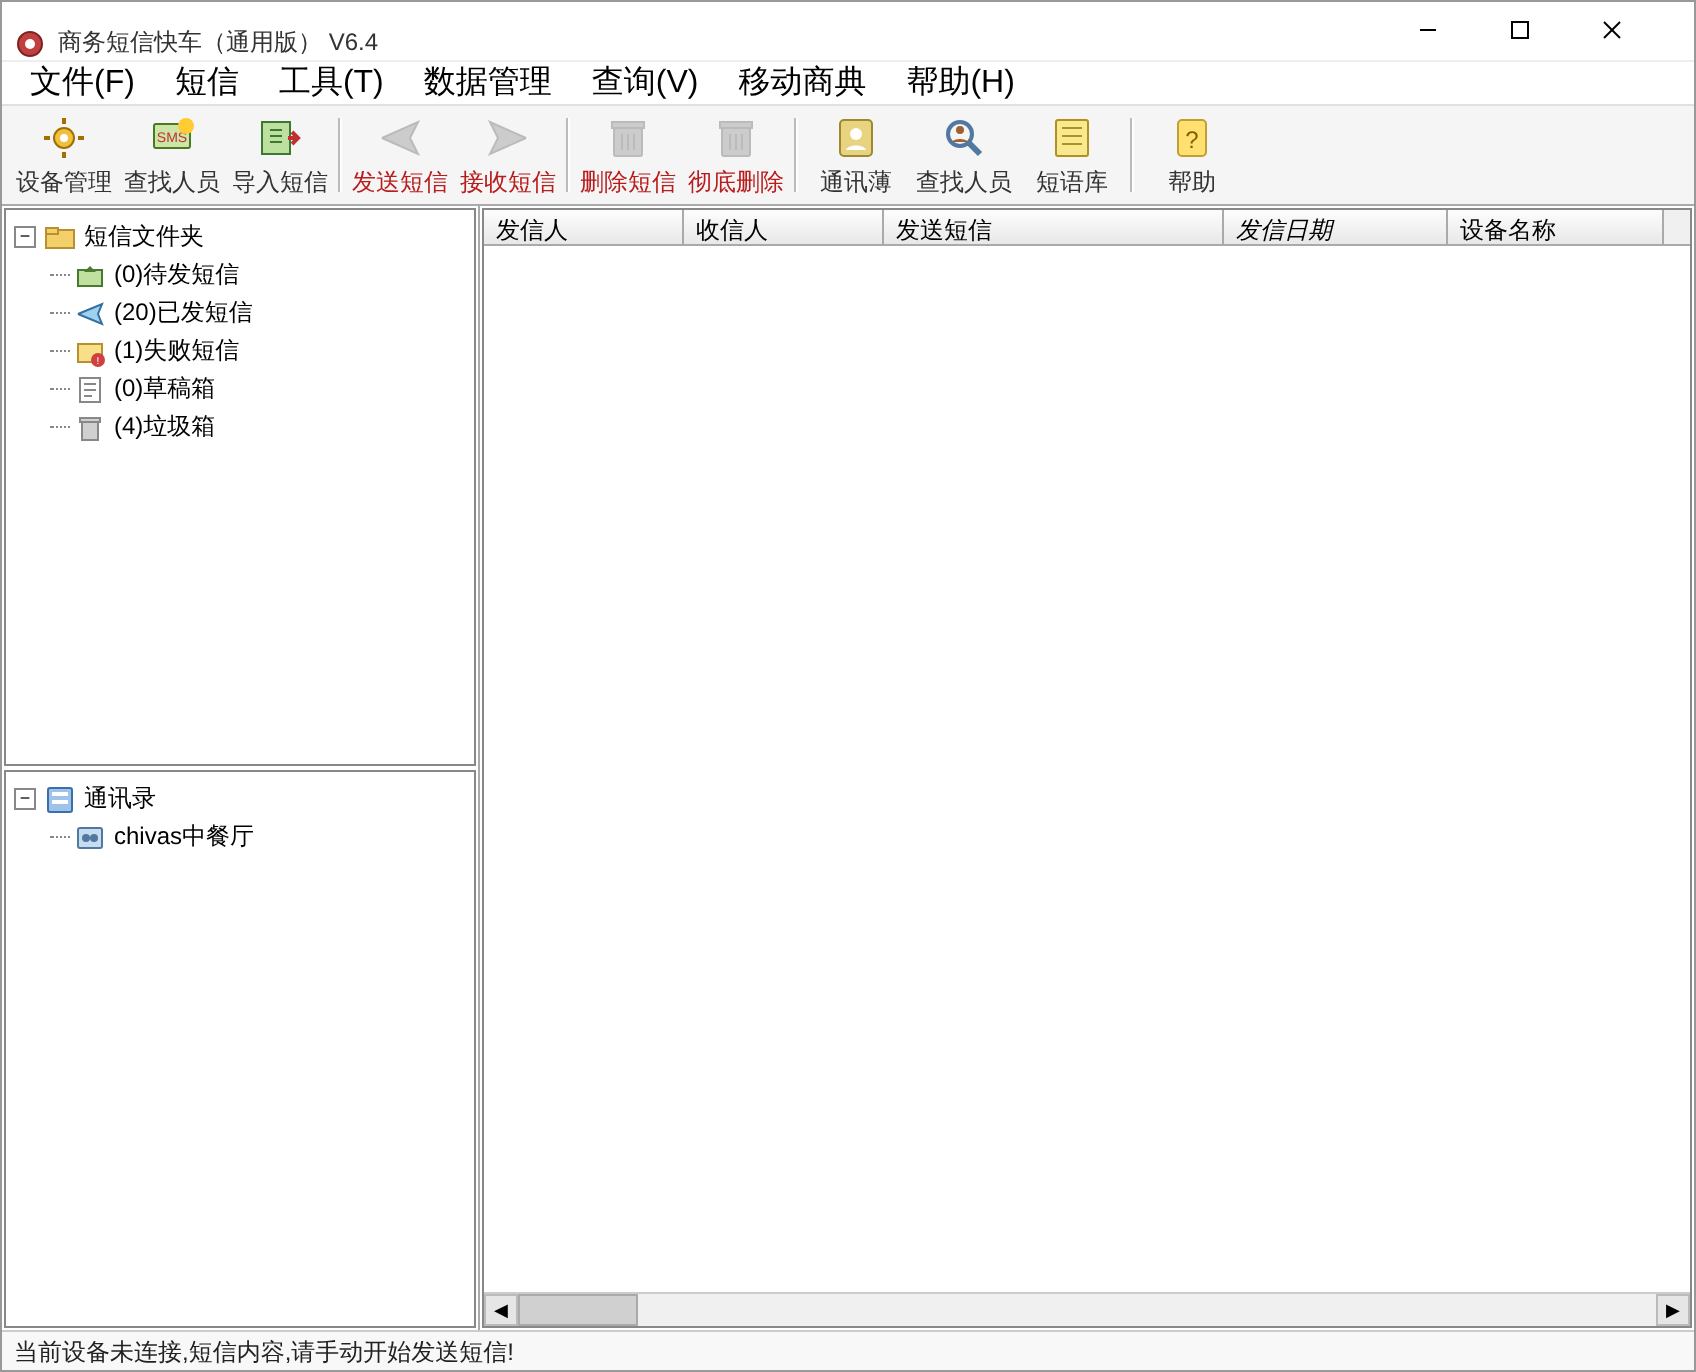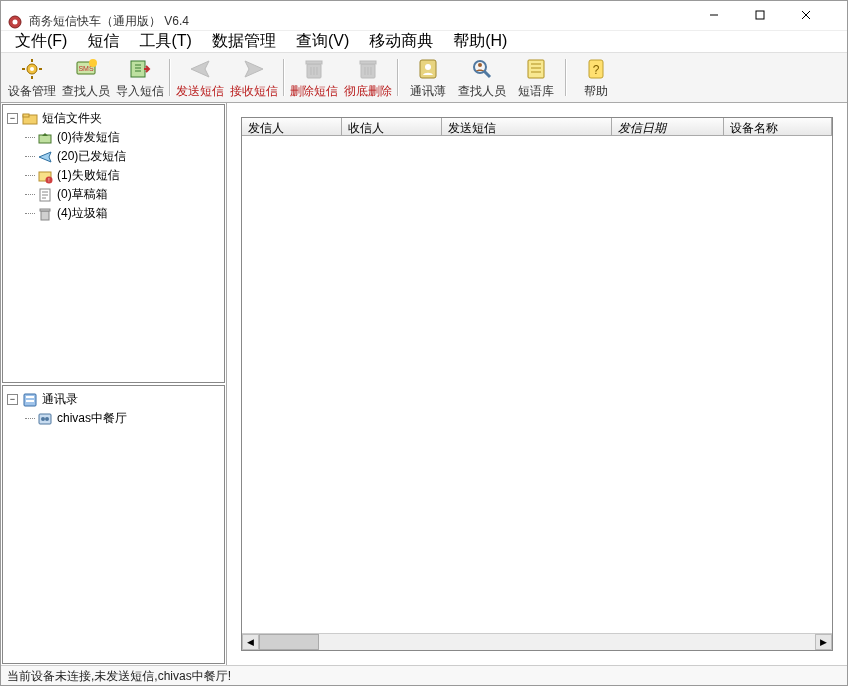--- a/index.html
+++ b/index.html
@@ -22,21 +22,21 @@
 .main-area { display: flex; height: calc(100% - 30px - 22px - 50px - 20px); }
 .left-panel { width: 239px; border-right: 1px solid #aaa; display: flex; flex-direction: column; }
 .tree-panel { flex: 1; border: 1px solid #888; margin: 1px; overflow: auto; padding: 4px; background: #fff; }
 .tree-panel.top { border-bottom: 1px solid #888; }
 .tree-node { display: flex; align-items: center; height: 19px; font-size: 12px; cursor: pointer; white-space: nowrap; }
 .tree-node .expander { width: 11px; height: 11px; border: 1px solid #888; display: flex; align-items: center; justify-content: center; font-size: 9px; margin-right: 4px; line-height: 1; }
 .tree-node .node-icon { width: 16px; height: 16px; margin-right: 4px; display: flex; align-items: center; justify-content: center; }
 .tree-child { padding-left: 18px; }
 .dotted-line { display: inline-block; width: 10px; border-top: 1px dotted #888; vertical-align: middle; margin-right: 2px; }
 
-.right-panel { flex: 1; display: flex; flex-direction: column; margin: 14px; border: 1px solid #888; }
+.right-panel { flex: 1; display: flex; flex-direction: column; margin: 1px; border: 1px solid #888; }
 .table-header { height: 18px; display: flex; background: #f0f0f0; border-bottom: 1px solid #aaa; }
 .table-header .col { border-right: 1px solid #aaa; font-size: 12px; padding: 2px 6px; background: linear-gradient(#fdfdfd,#e8e8e8); cursor: pointer; }
 .table-body { flex: 1; background: #fff; overflow: auto; }
 .scroll-x { height: 17px; background: #f0f0f0; border-top: 1px solid #ccc; display: flex; }
 .scroll-x .arrow { width: 17px; height: 100%; background: #e6e6e6; border: 1px solid #bbb; display: flex; align-items: center; justify-content: center; font-size: 9px; cursor: pointer; }
 .scroll-x .thumb { flex: 0 0 60px; margin: 0 0 0 0; background: #d0d0d0; border: 1px solid #aaa; }
 .scroll-x .track { flex: 1; }
 
 .statusbar { height: 20px; line-height: 20px; font-size: 12px; padding: 0 6px; border-top: 1px solid #ccc; background: #f8f8f8; color: #222; }
 </style>
@@ -305,14 +305,14 @@
     <div class="scroll-x">
       <div class="arrow">◀</div>
       <div class="thumb"></div>
       <div class="track"></div>
       <div class="arrow">▶</div>
     </div>
   </div>
 </div>
 
 <div class="statusbar">
-  <span>当前设备未连接,未发送短信,chivas中餐厅!</span>
+  <span>当前设备未连接,短信内容,请手动开始发送短信!</span>
 </div>
 
 </body></html>

